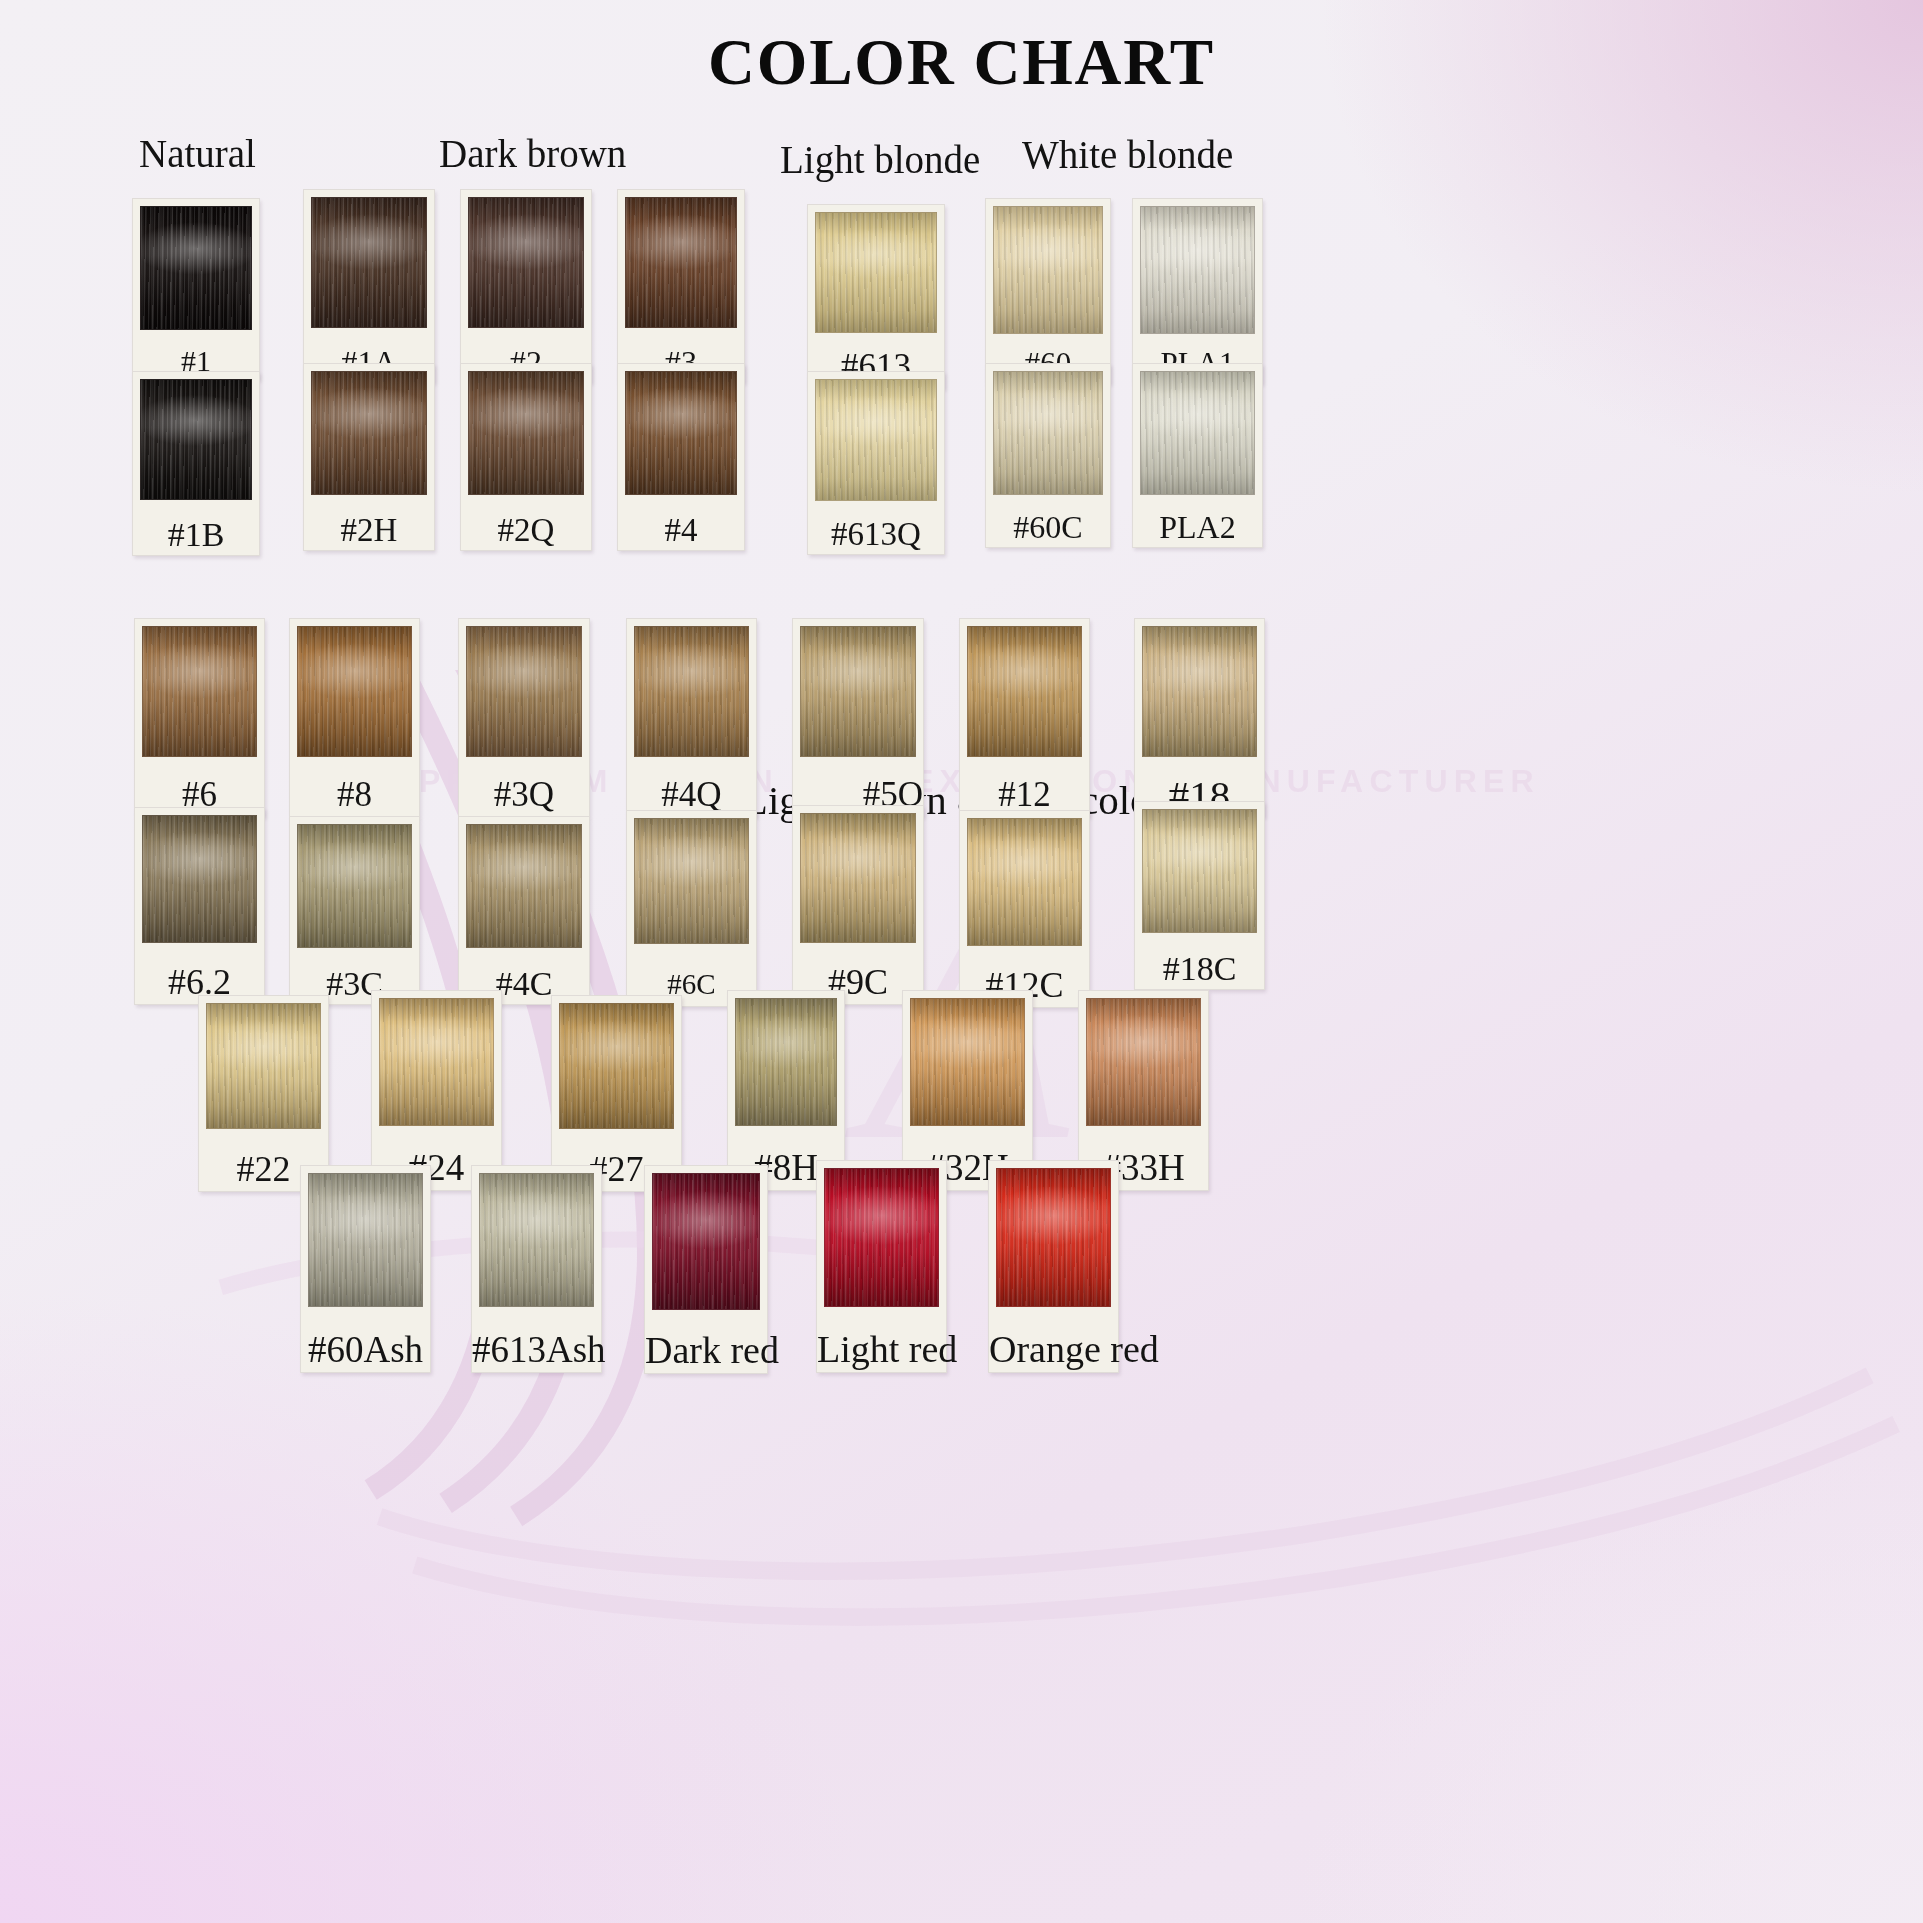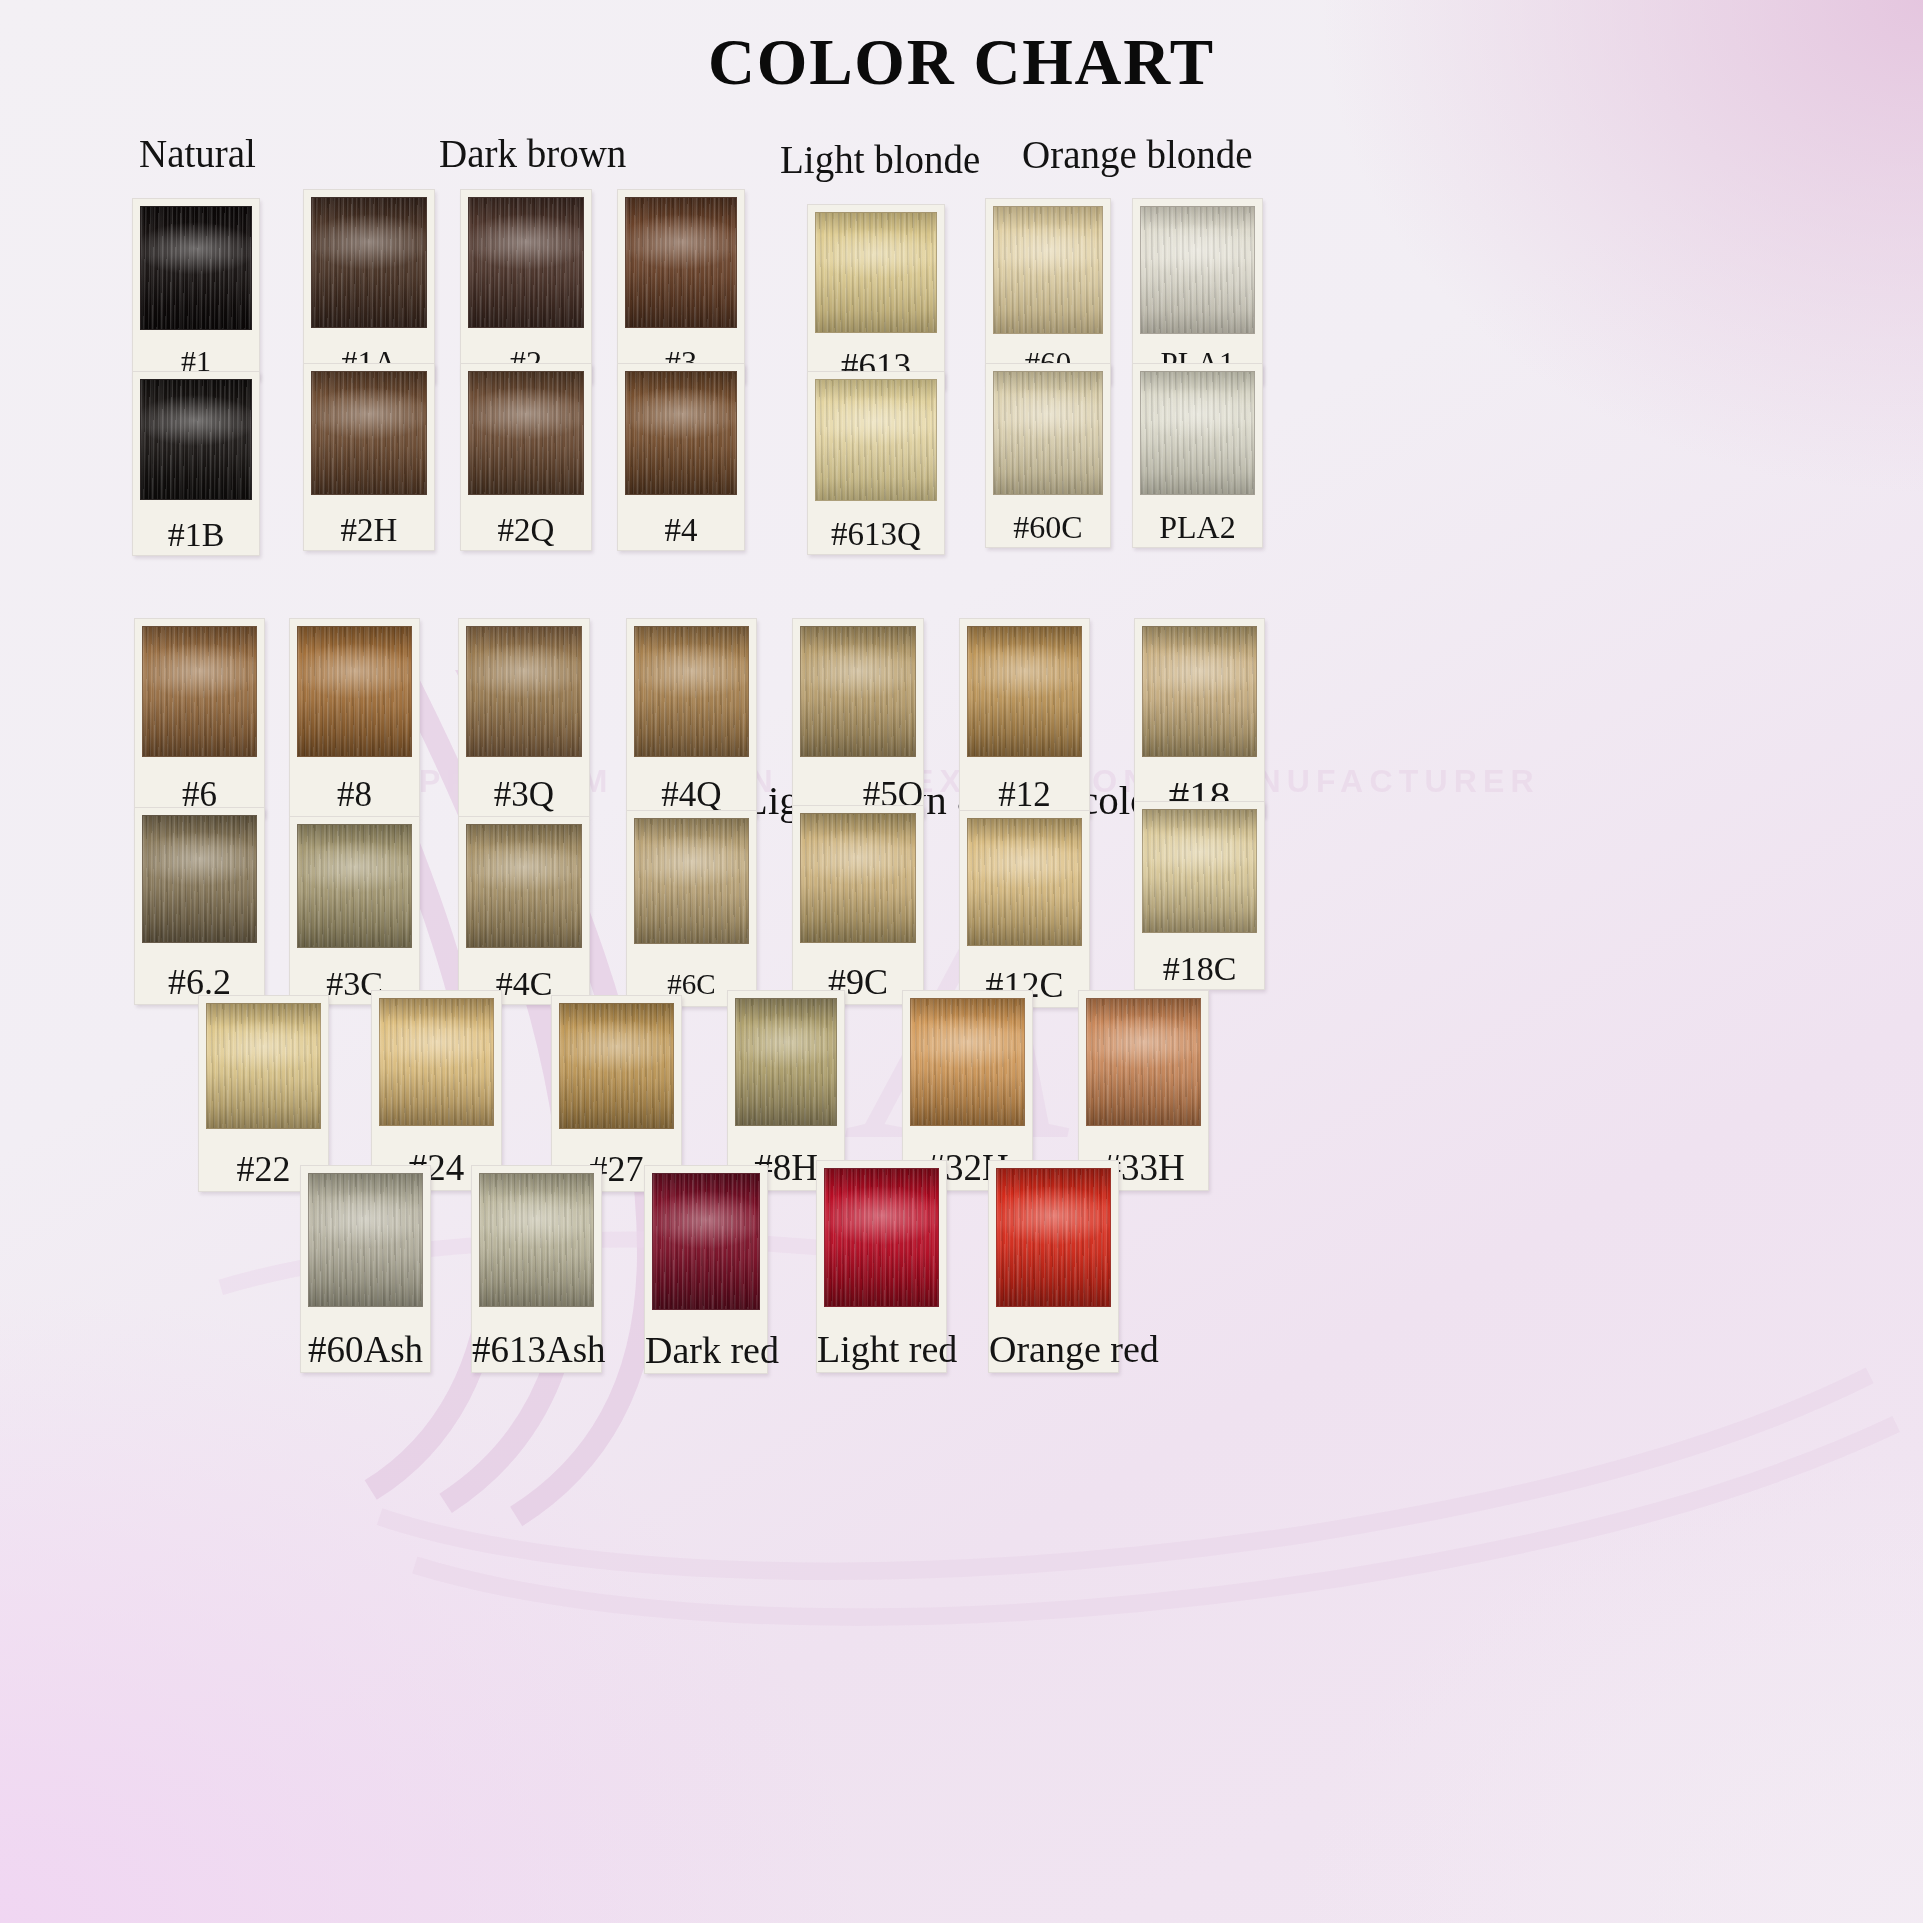--- a/index.html
+++ b/index.html
@@ -108,21 +108,21 @@
 
   <div class="wm-big">A</div>
   <div class="wm-band">PREMIUM HUMAN HAIR EXTENSIONS MANUFACTURER</div>
 
   <div class="title">COLOR CHART</div>
 
   <div id="cats">
       <div class="cat" style="left: 139px; top: 131px;">Natural</div>
       <div class="cat" style="left: 439px; top: 131px;">Dark brown</div>
       <div class="cat" style="left: 780px; top: 137px;">Light blonde</div>
-      <div class="cat" style="left: 1022px; top: 132px;">Orange blonde</div>
+      <div class="cat" style="left: 1022px; top: 132px;">White blonde</div>
     </div>
 
   <div class="section-head">Light brown &amp; cool colors</div>
 
   <div id="cards">
       <div class="card" style="left: 132px; top: 198px; width: 128px; height: 182px;">
         <div class="swatch" style="height: 124px; background: linear-gradient(185deg, rgb(10, 7, 7) 0%, rgb(20, 15, 14) 26%, rgb(20, 15, 14) 58%, rgb(10, 7, 7) 100%);">
           <div class="tex"></div>
           <div class="sheen"></div>
         </div>

